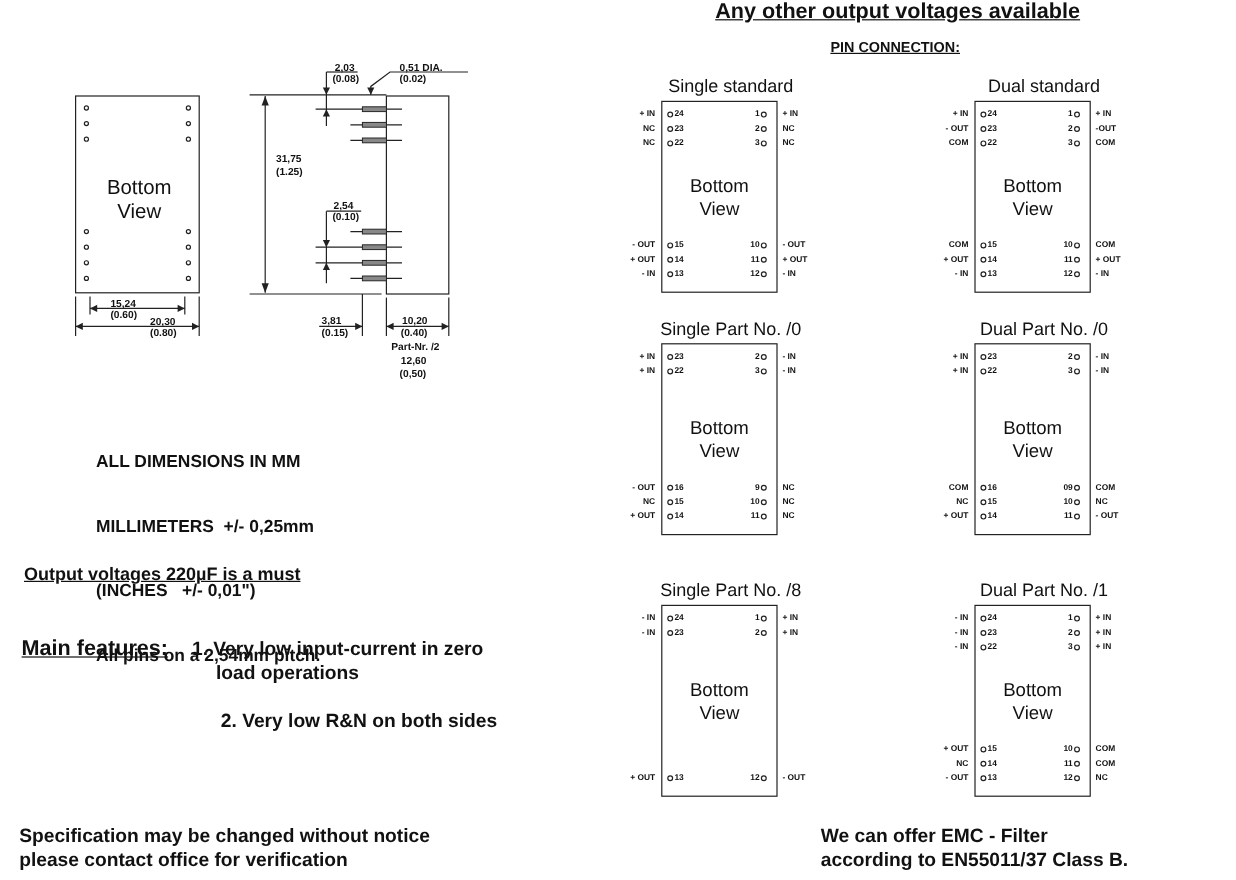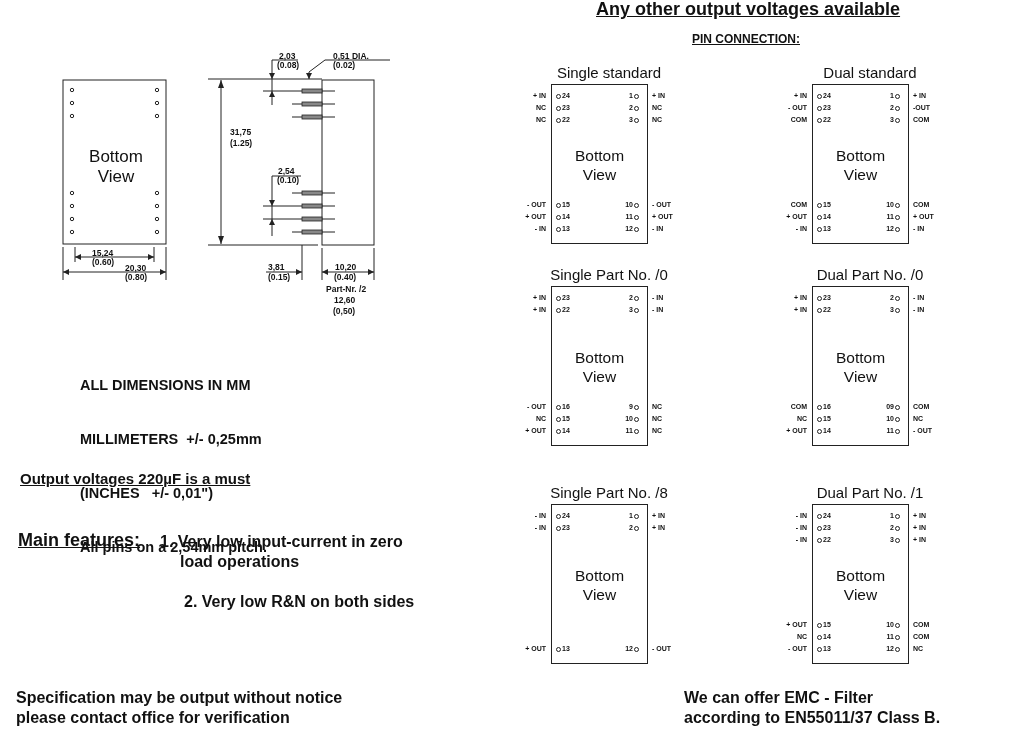--- a/index.html
+++ b/index.html
@@ -161,21 +161,21 @@
   <div>(INCHES   +/- 0,01")</div>
   <div>All pins on a 2,54mm pitch.</div>
 </div>
 <div id="capacitor" class="abs">Output voltages 220µF is a must</div>
 
 <div id="features-label" class="abs">Main features:</div>
 <div id="feat1" class="abs feat">1. Very low input-current in zero</div>
 <div id="feat1b" class="abs feat">load operations</div>
 <div id="feat2" class="abs feat">2. Very low R&amp;N on both sides</div>
 
-<div id="footer-left" class="abs">Specification may be output without notice
+<div id="footer-left" class="abs">Specification may be changed without notice
 please contact office for verification</div>
 <div id="footer-right" class="abs">We can offer EMC - Filter
 according to EN55011/37 Class B.</div>
 
 <div class="diag" style="left:514px; top:64px;">
     <div class="diag-title">Single standard</div>
     <div class="pbox" style="top: 20px; height: 158px;">
       <div class="bv" style="top: 61px;">
         <div>Bottom</div>
         <div>View</div>

